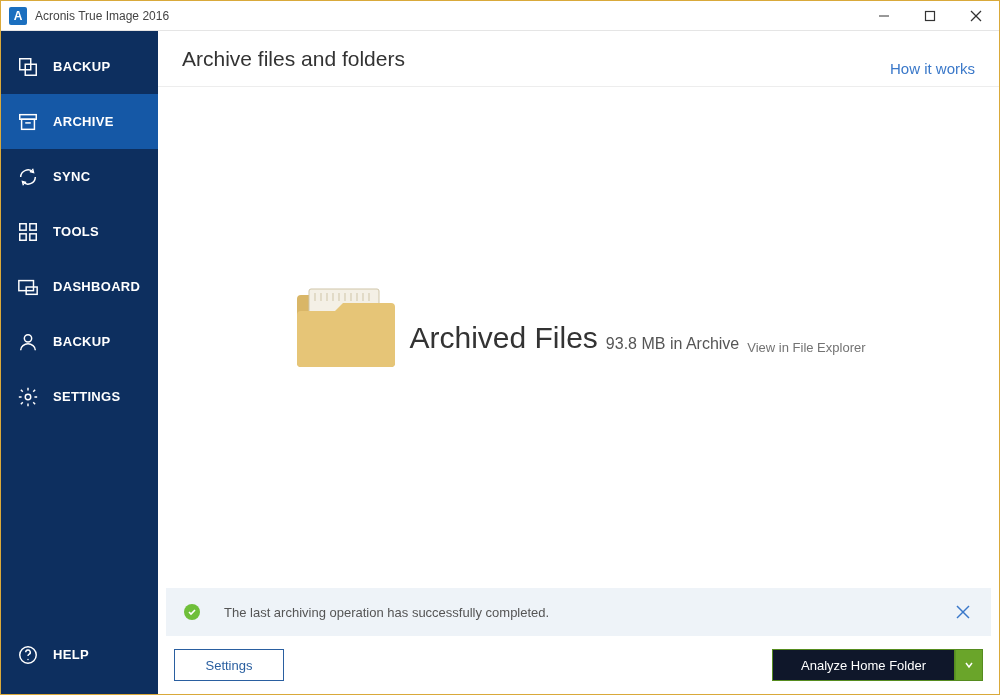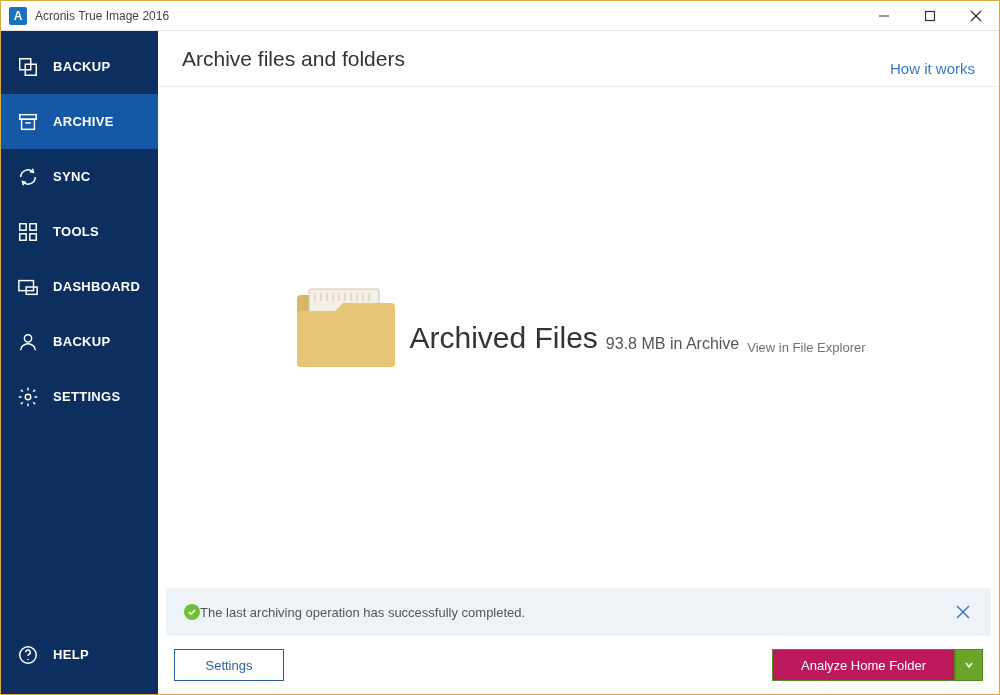--- a/index.html
+++ b/index.html
@@ -47,37 +47,37 @@
   .main-body {
     flex:1; display:flex; flex-direction:row; align-items:center; justify-content:center;
     gap:8px; position:relative;
   }
   .folder-illo { width:110px; height:90px; margin-bottom:28px; }
   .arch-heading { font-size:30px; color:#333; font-weight:300; }
   .arch-sub { font-size:16px; color:#555; margin-top:12px; }
   .file-explorer-link { color:#737373; font-size:13px; margin-top:20px; cursor:pointer; }
   .status-bar {
     margin: 0 8px; background:#eef3f8; height:48px; display:flex; align-items:center;
-    padding:0 18px; gap:0; position:relative;
+    padding:0 18px; gap:24px; position:relative;
   }
   .status-check { width:16px; height:16px; border-radius:50%; background:#6fbf3a;
     display:flex; align-items:center; justify-content:center; }
   .status-text { color:#555; font-size:13px; flex:1; }
   .status-close { width:20px; height:20px; display:flex; align-items:center; justify-content:center; cursor:pointer; }
   .bottom-bar {
     height:58px; display:flex; align-items:center; padding:0 16px; gap:12px;
   }
   .settings-btn {
     width:110px; height:32px; border:1px solid #2a5fa0; background:#fff; color:#2a5fa0;
     font-size:13px; cursor:pointer;
   }
   .bottom-spacer { flex:1; }
   .analyze-group { display:flex; height:32px; }
   .analyze-btn {
-    background:#be185d; color:#fff; border:1px solid #568c1f; font-size:13px;
+    background:#0f172a; color:#fff; border:1px solid #568c1f; font-size:13px;
     padding:0 28px; cursor:pointer;
   }
   .analyze-drop {
     background:#6aa52a; color:#fff; border:1px solid #568c1f; border-left:1px solid #5a9524;
     width:28px; display:flex; align-items:center; justify-content:center; cursor:pointer;
   }
 </style>
 </head>
 <body>
 

